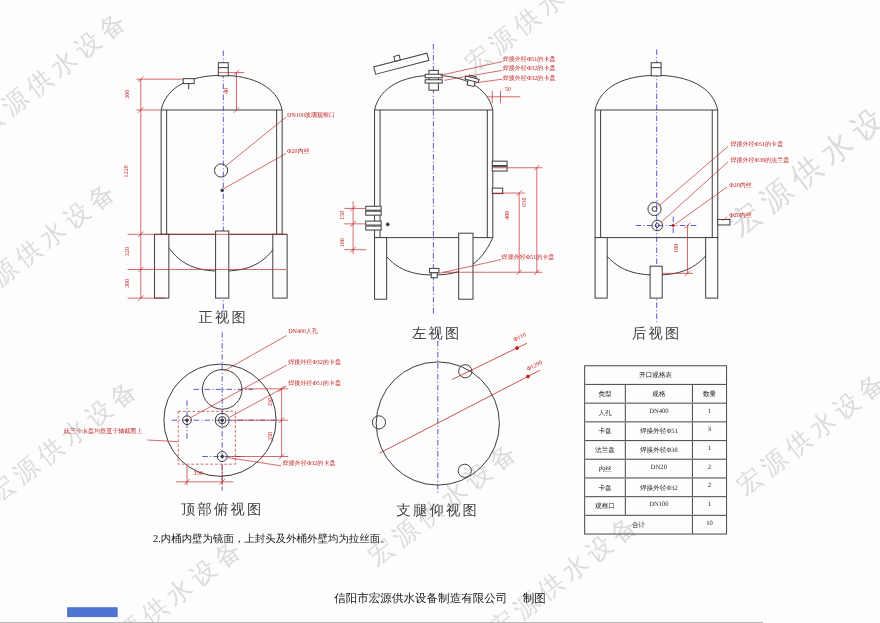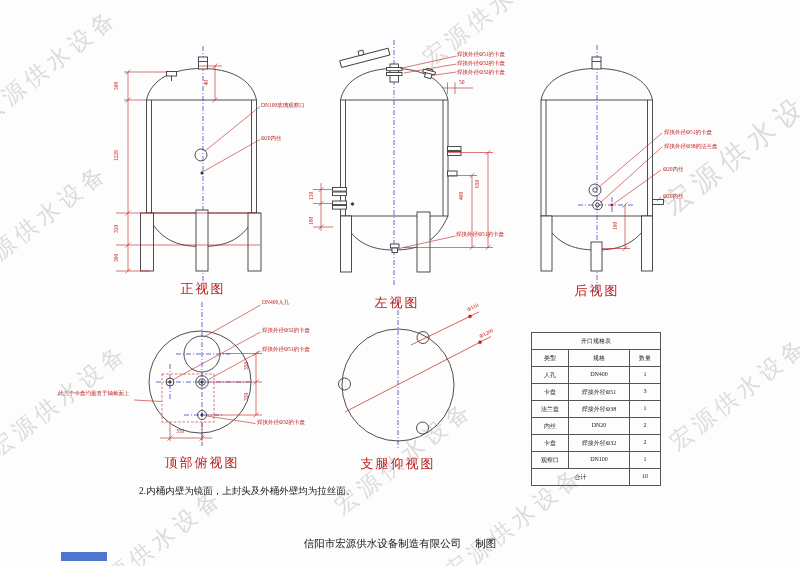--- a/index.html
+++ b/index.html
@@ -4,21 +4,21 @@
 <style>
   html,body{margin:0;padding:0;background:#888;}
   .sheet{position:relative;width:800px;height:566px;background:#fdfdfd;overflow:hidden;
          font-family:"Liberation Serif","DejaVu Serif",serif;}
   .wm{position:absolute;color:#c6c6c6;opacity:.6;font-size:23px;letter-spacing:5px;
       white-space:nowrap;transform:rotate(-38deg);pointer-events:none;}
   .wm.big{font-size:28px;letter-spacing:7px;}
   .title{position:absolute;left:400px;top:12px;transform:translateX(-50%);
          font-size:18px;font-weight:bold;letter-spacing:15px;color:#111;white-space:nowrap;}
   svg.draw{position:absolute;left:0;top:0;}
-  .view-label{position:absolute;transform:translateX(-50%);font-size:13px;letter-spacing:2px;color:#b91c1c;white-space:nowrap;}
+  .view-label{position:absolute;transform:translateX(-50%);font-size:13px;letter-spacing:2px;color:#404040;white-space:nowrap;}
   .ann{position:absolute;color:#c02020;font-size:5.5px;line-height:1;white-space:nowrap;}
   .dimh{position:absolute;color:#c02020;font-size:5.5px;line-height:1;white-space:nowrap;}
   .dimv{position:absolute;color:#c02020;font-size:5.5px;line-height:1;white-space:nowrap;
         transform:rotate(-90deg);transform-origin:center;}
   .ann.tilt1{transform:rotate(-26deg);}
   .ann.tilt2{transform:rotate(-27deg);}
   .spec-table{position:absolute;left:531px;top:332px;width:128px;border:1px solid #555;
               font-size:6px;color:#222;text-align:center;background:transparent;}
   .t-title{padding:3.5px 0;}
   .t-row{display:flex;border-top:1px solid #555;}
@@ -177,21 +177,21 @@
     <g stroke="#c02020" stroke-width="0.7" fill="none">
       <path d="M411,345 L479,312"></path>
         <circle cx="470" cy="316.4" r="1.4" fill="#c02020"></circle>
       <path d="M345,412 L491,336.5"></path>
         <circle cx="480" cy="342.2" r="1.4" fill="#c02020"></circle>
     </g>
   </svg>
 
   <div class="view-label" style="left:203px;top:280px;">正视图</div>
   <div class="view-label" style="left:397px;top:294px;">左视图</div>
-  <div class="view-label" style="left:597px;top:282px;">后视图</div>
+  <div class="view-label" style="left:597px;top:294px;">后视图</div>
   <div class="view-label" style="left:202px;top:454px;">顶部俯视图</div>
   <div class="view-label" style="left:398px;top:455px;text-align:right;">支腿仰视图</div>
 
   <div class="ann" style="left:261px;top:103px;">DN100玻璃观察口</div>
   <div class="ann" style="left:261px;top:136px;">Φ20内丝</div>
 
   <div class="ann" style="left:457px;top:52px;">焊接外径Φ51的卡盘</div>
   <div class="ann" style="left:457px;top:61px;">焊接外径Φ32的卡盘</div>
   <div class="ann" style="left:457px;top:69.5px;">焊接外径Φ32的卡盘</div>
   <div class="ann" style="left:456px;top:232px;">焊接外径Φ51的卡盘</div>

